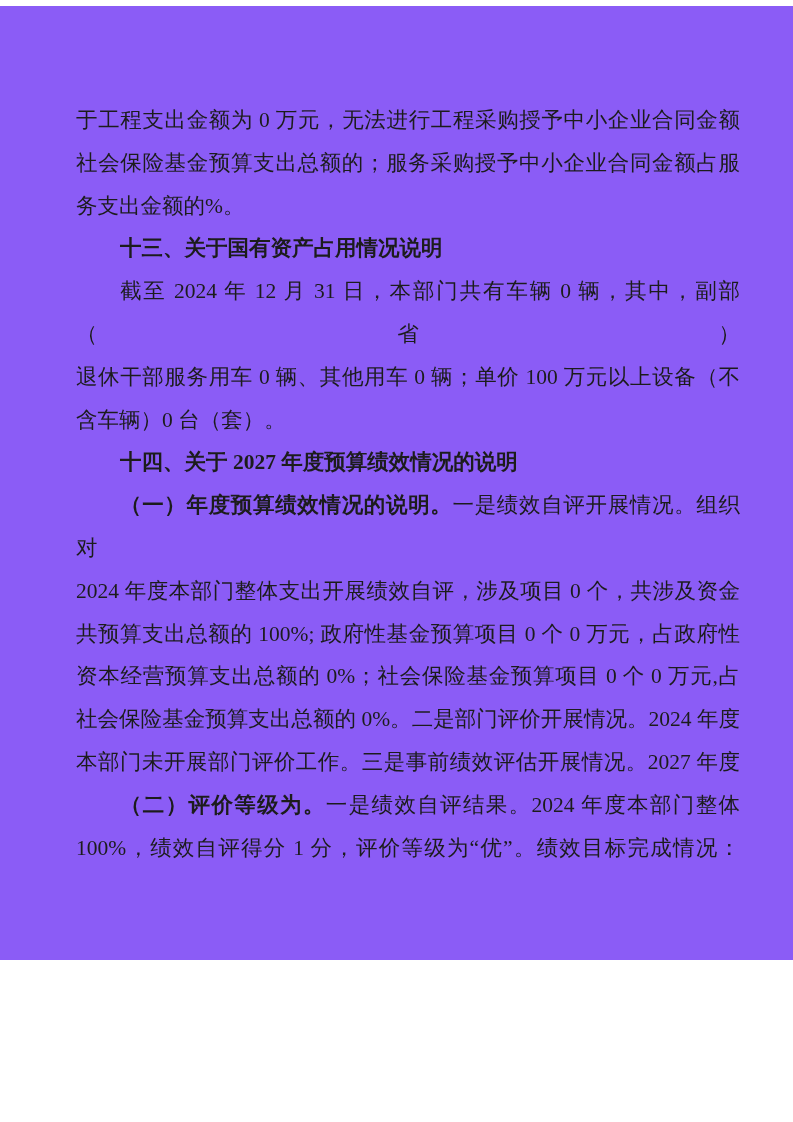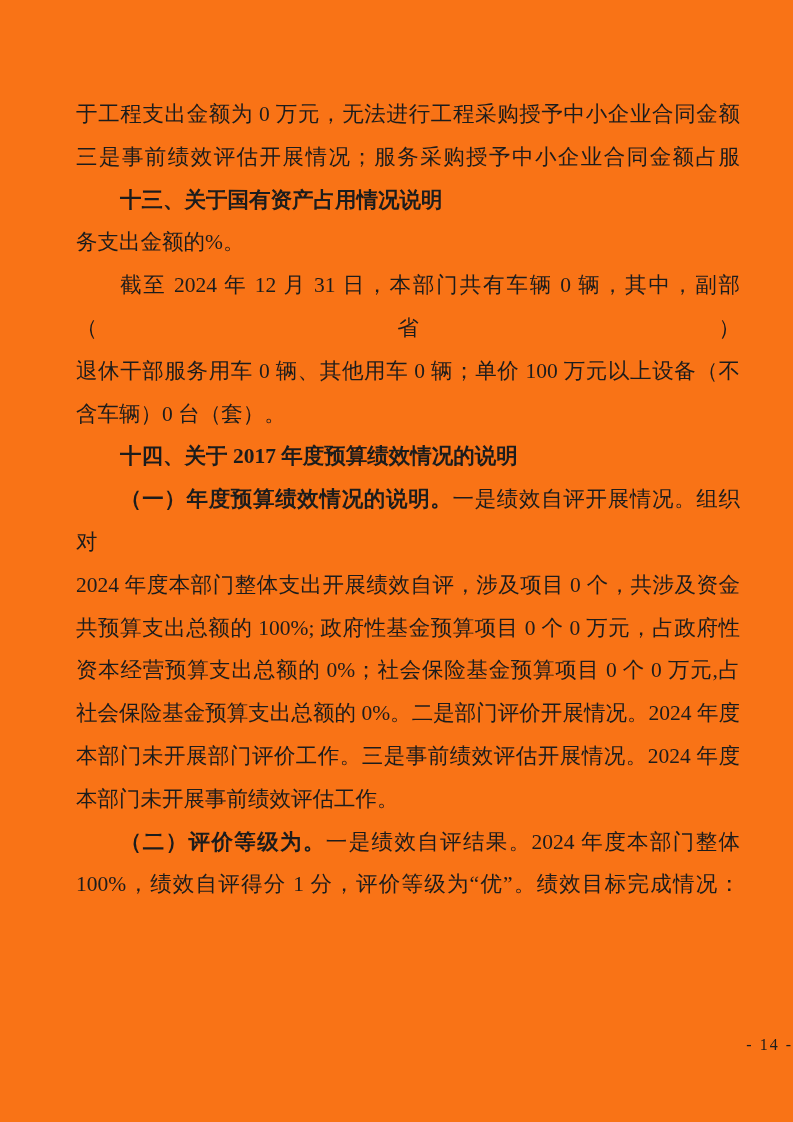--- a/index.html
+++ b/index.html
@@ -3,25 +3,26 @@
 <meta charset="utf-8">
 <style>
   html, body {
     margin: 0;
     padding: 0;
     background: #ffffff;
   }
   .page {
     position: relative;
     width: 793px;
-    height: 1122px;
-    background: #f97316;
+    height: 954px;
+    background: #8b5cf6;
     overflow: hidden;
     font-family: "Liberation Serif", "DejaVu Serif", serif;
     color: #1c1c1c;
+    margin-top: 6px;
   }
   .doc-body {
     position: absolute;
     left: 76px;
     top: 93px;
     width: 664px;
     font-size: 21.5px;
     line-height: 42.8px;
   }
   .line {
@@ -47,31 +48,30 @@
     letter-spacing: 2px;
     color: #1c1c1c;
   }
 </style>
 </head>
 <body>
 
 <div class="page">
   <div class="doc-body">
       <div class="line just"><span>于工程支出金额为 0 万元，无法进行工程采购授予中小企业合同金额</span></div>
-      <div class="line just"><span>三是事前绩效评估开展情况；服务采购授予中小企业合同金额占服</span></div>
+      <div class="line just"><span>社会保险基金预算支出总额的；服务采购授予中小企业合同金额占服</span></div>
+      <div class="line"><span>务支出金额的%。</span></div>
       <div class="line indent"><span class="bold">十三、关于国有资产占用情况说明</span></div>
-      <div class="line"><span>务支出金额的%。</span></div>
       <div class="line just indent"><span>截至 2024 年 12 月 31 日，本部门共有车辆 0 辆，其中，副部（省）</span></div>
       <div class="line just"><span>退休干部服务用车 0 辆、其他用车 0 辆；单价 100 万元以上设备（不</span></div>
       <div class="line"><span>含车辆）0 台（套）。</span></div>
-      <div class="line indent"><span class="bold">十四、关于 2017 年度预算绩效情况的说明</span></div>
+      <div class="line indent"><span class="bold">十四、关于 2027 年度预算绩效情况的说明</span></div>
       <div class="line just indent"><span class="bold">（一）年度预算绩效情况的说明。</span><span>一是绩效自评开展情况。组织对</span></div>
       <div class="line just"><span>2024 年度本部门整体支出开展绩效自评，涉及项目 0 个，共涉及资金</span></div>
       <div class="line just"><span>共预算支出总额的 100%; 政府性基金预算项目 0 个 0 万元，占政府性</span></div>
       <div class="line just"><span>资本经营预算支出总额的 0%；社会保险基金预算项目 0 个 0 万元,占</span></div>
       <div class="line just"><span>社会保险基金预算支出总额的 0%。二是部门评价开展情况。2024 年度</span></div>
-      <div class="line just"><span>本部门未开展部门评价工作。三是事前绩效评估开展情况。2024 年度</span></div>
-      <div class="line"><span>本部门未开展事前绩效评估工作。</span></div>
+      <div class="line just"><span>本部门未开展部门评价工作。三是事前绩效评估开展情况。2027 年度</span></div>
       <div class="line just indent"><span class="bold">（二）评价等级为。</span><span>一是绩效自评结果。2024 年度本部门整体</span></div>
       <div class="line just"><span>100%，绩效自评得分 1 分，评价等级为“优”。绩效目标完成情况：</span></div>
     </div>
   <div class="page-number">- 14 -</div>
 </div>
 
 </body></html>

